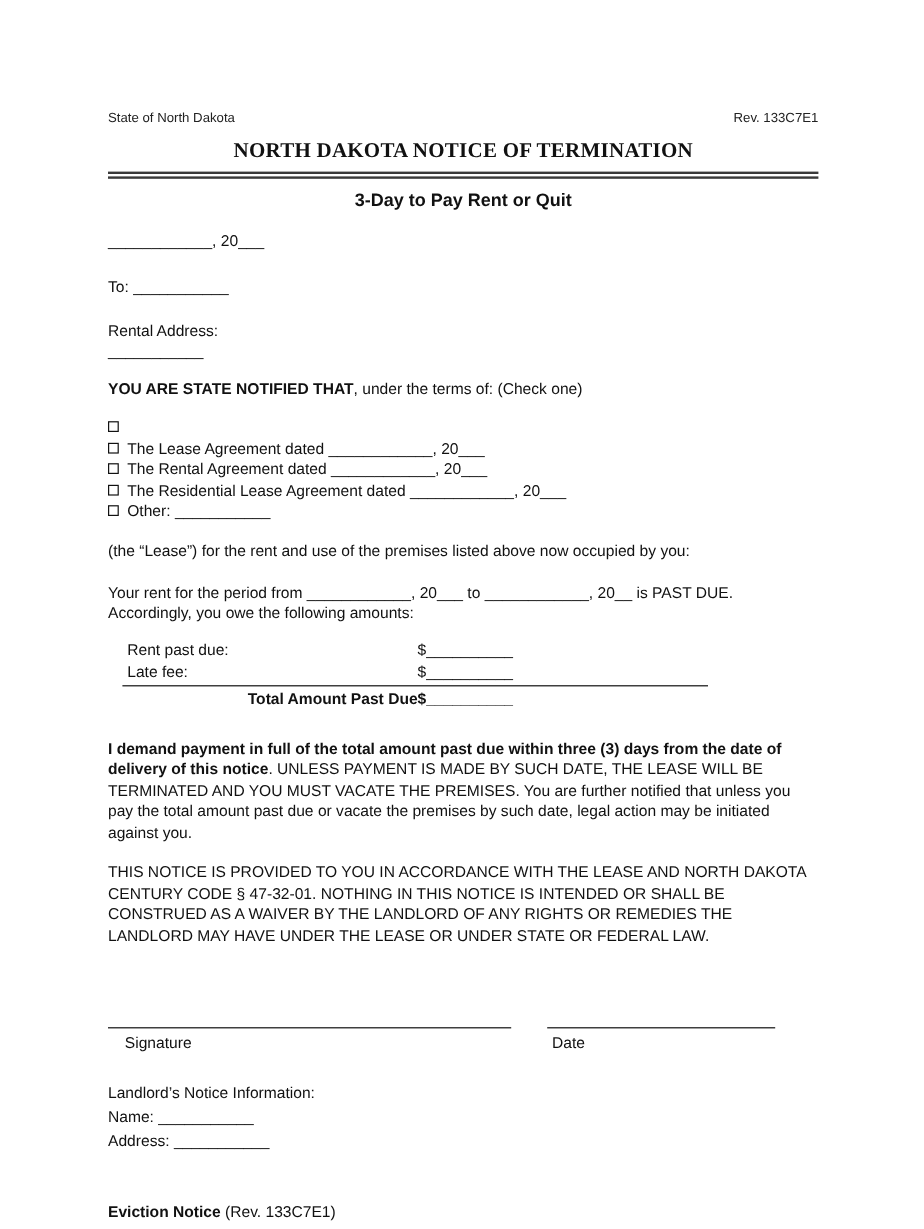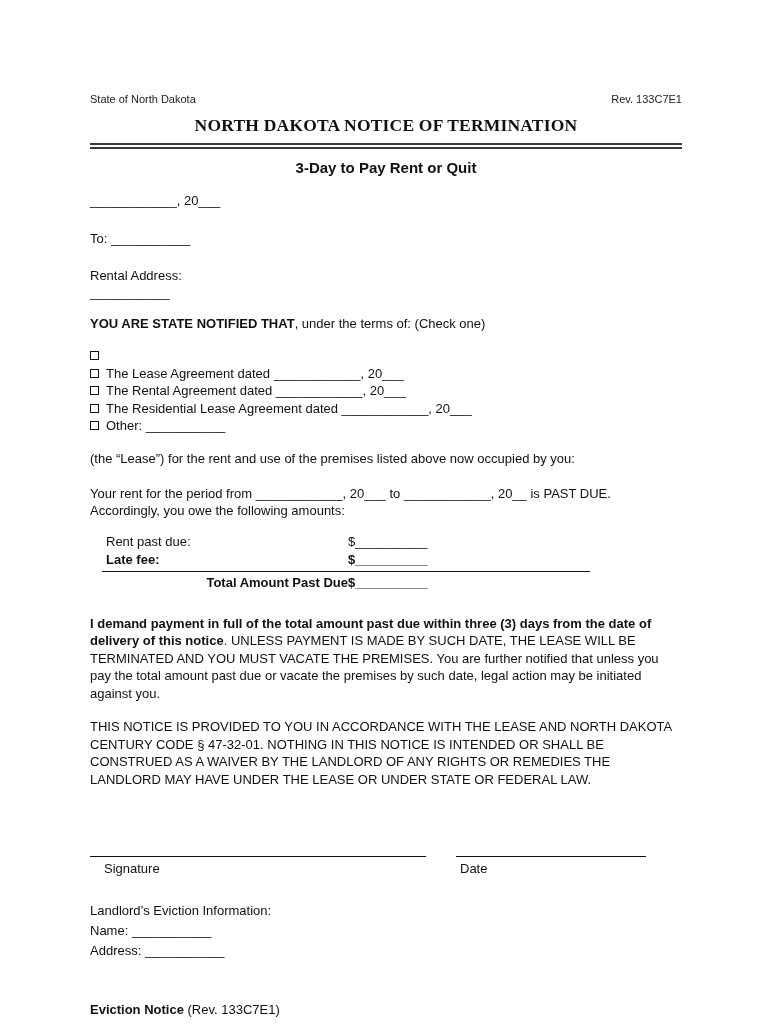--- a/index.html
+++ b/index.html
@@ -27,21 +27,21 @@
   .check-item { line-height: 17.5px; }
   .checkbox {
     display: inline-block; width: 9px; height: 9px;
     border: 1px solid #111; margin-right: 7px; vertical-align: 0px;
   }
   .lease-line { margin-top: 15px; }
   .rent-para { margin-top: 17px; max-width: 592px; }
   .amounts { margin-top: 13px; margin-left: 12px; width: 488px; }
   .amount-row { display: flex; line-height: 18px; }
   .amount-row .lbl { width: 246px; padding-left: 4px; }
-  .amount-row.rule-below { border-bottom: 1.2px solid #111; padding-bottom: 2px; margin-bottom: 2px; font-weight: bold; }
+  .amount-row.rule-below { border-bottom: 1.2px solid #111; padding-bottom: 2px; margin-bottom: 2px; }
   .amount-row.total { font-weight: bold; text-align: right; }
   .demand-para { margin-top: 23px; max-width: 594px; }
   .legal-para { margin-top: 16px; max-width: 592px; }
   .sig-block { margin-top: 58px; }
   .sig-lines { display: flex; }
   .sig-col-1 { width: 336px; border-bottom: 1.5px solid #111; height: 10px; }
   .sig-gap { width: 30px; }
   .sig-col-2 { width: 190px; border-bottom: 1.5px solid #111; height: 10px; }
   .sig-labels { display: flex; margin-top: 3px; }
   .sig-labels .l1 { width: 336px; padding-left: 14px; }
@@ -129,21 +129,21 @@
       <div class="sig-col-2"></div>
     </div>
     <div class="sig-labels">
       <div class="l1">Signature</div>
       <div class="gap"></div>
       <div class="l2">Date</div>
     </div>
   </div>
 
   <div class="landlord-block">
-    <div>Landlord’s Eviction Information:</div>
+    <div>Landlord’s Notice Information:</div>
     <div>Name: ___________</div>
     <div>Address: ___________</div>
   </div>
 
   <div class="doc-footer">
     <span class="b">Eviction Notice</span><span> (Rev. 133C7E1)</span>
   </div>
 
 </div>
 

